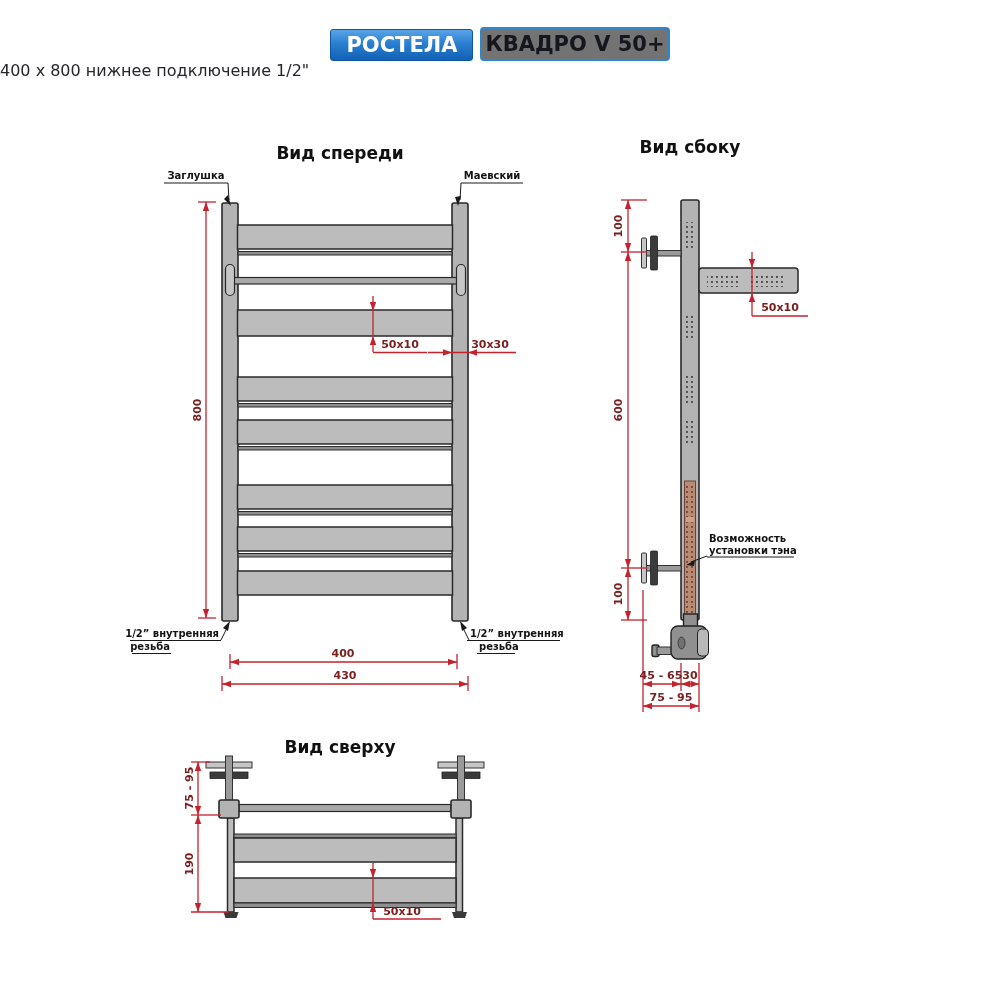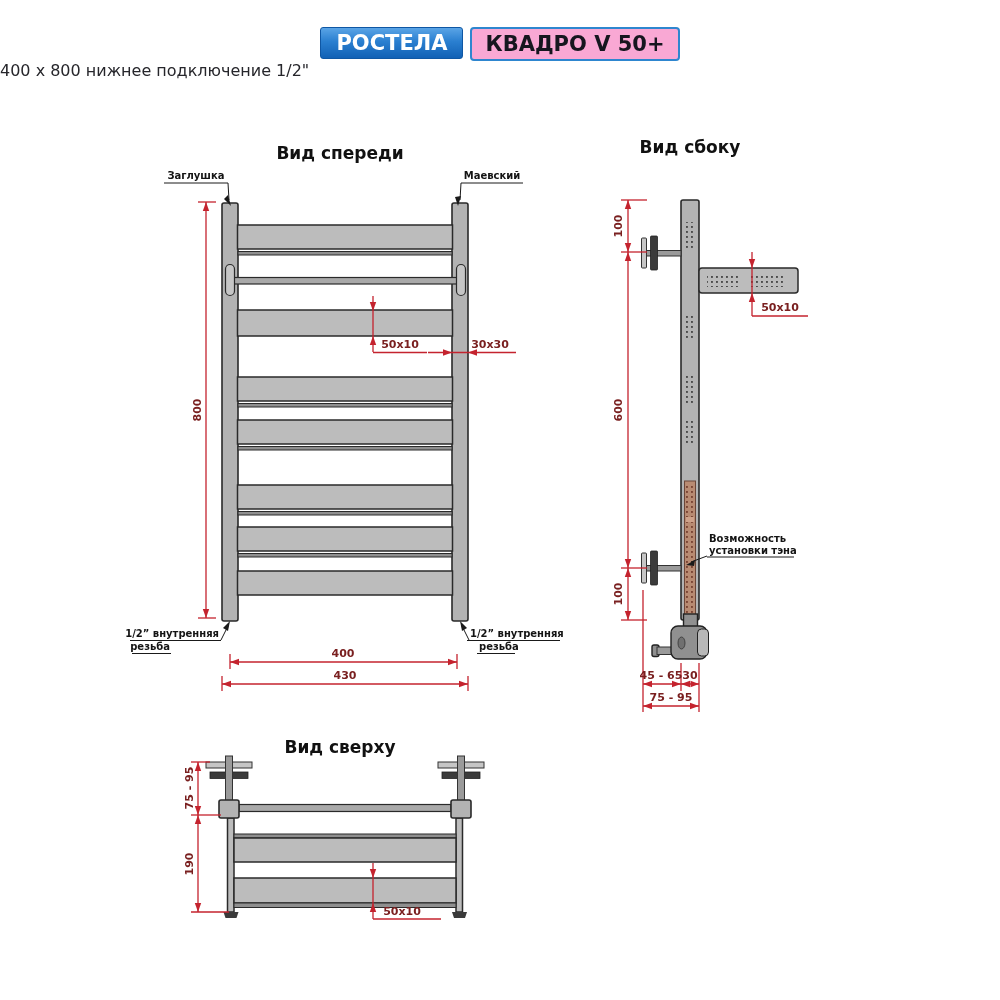--- a/index.html
+++ b/index.html
@@ -1,27 +1,27 @@
 <!DOCTYPE html>
 <html><head>
 <meta charset="utf-8">
 <style>
   html,body{margin:0;padding:0;}
   body{
     width:1000px;height:1000px;position:relative;background:#ffffff;
     font-family:"DejaVu Sans","Liberation Sans",sans-serif;overflow:hidden;
   }
-  .header{position:absolute;top:27px;left:0;right:0;display:flex;justify-content:center;gap:7px;align-items:flex-start;}
+  .header{position:absolute;top:27px;left:0;right:0;display:flex;justify-content:center;gap:7px;align-items:flex-end;}
   .brand-badge{
     background:linear-gradient(180deg,#5aa4e6 0%,#2a7fd0 45%,#1161b5 100%);
     color:#fff;font-weight:bold;font-size:21px;padding:3px 15px;border-radius:3px;
     border:1px solid #0f57a4;display:flex;align-items:center;
   }
   .model-box{
-    background:#f9a8d4;color:#16161f;font-weight:bold;font-size:21px;padding:3px 13px;
+    background:#737373;color:#16161f;font-weight:bold;font-size:21px;padding:3px 3px;
     border:2px solid #2e86cf;border-radius:4px;display:flex;align-items:center;
   }
   .subtitle{position:absolute;top:61px;left:0;right:0;text-align:left;font-size:16px;color:#26262b;}
   svg{position:absolute;left:0;top:0;}
   .vtitle{font-weight:bold;font-size:17px;fill:#111;}
   .lbl{font-weight:bold;font-size:10px;fill:#141414;}
   .dim{font-weight:bold;font-size:11px;fill:#7a2020;}
   .red{stroke:#c4232e;stroke-width:1.3;fill:none;}
   .redf{fill:#c4232e;stroke:none;}
   .blk{stroke:#1a1a1a;stroke-width:1;fill:none;}

